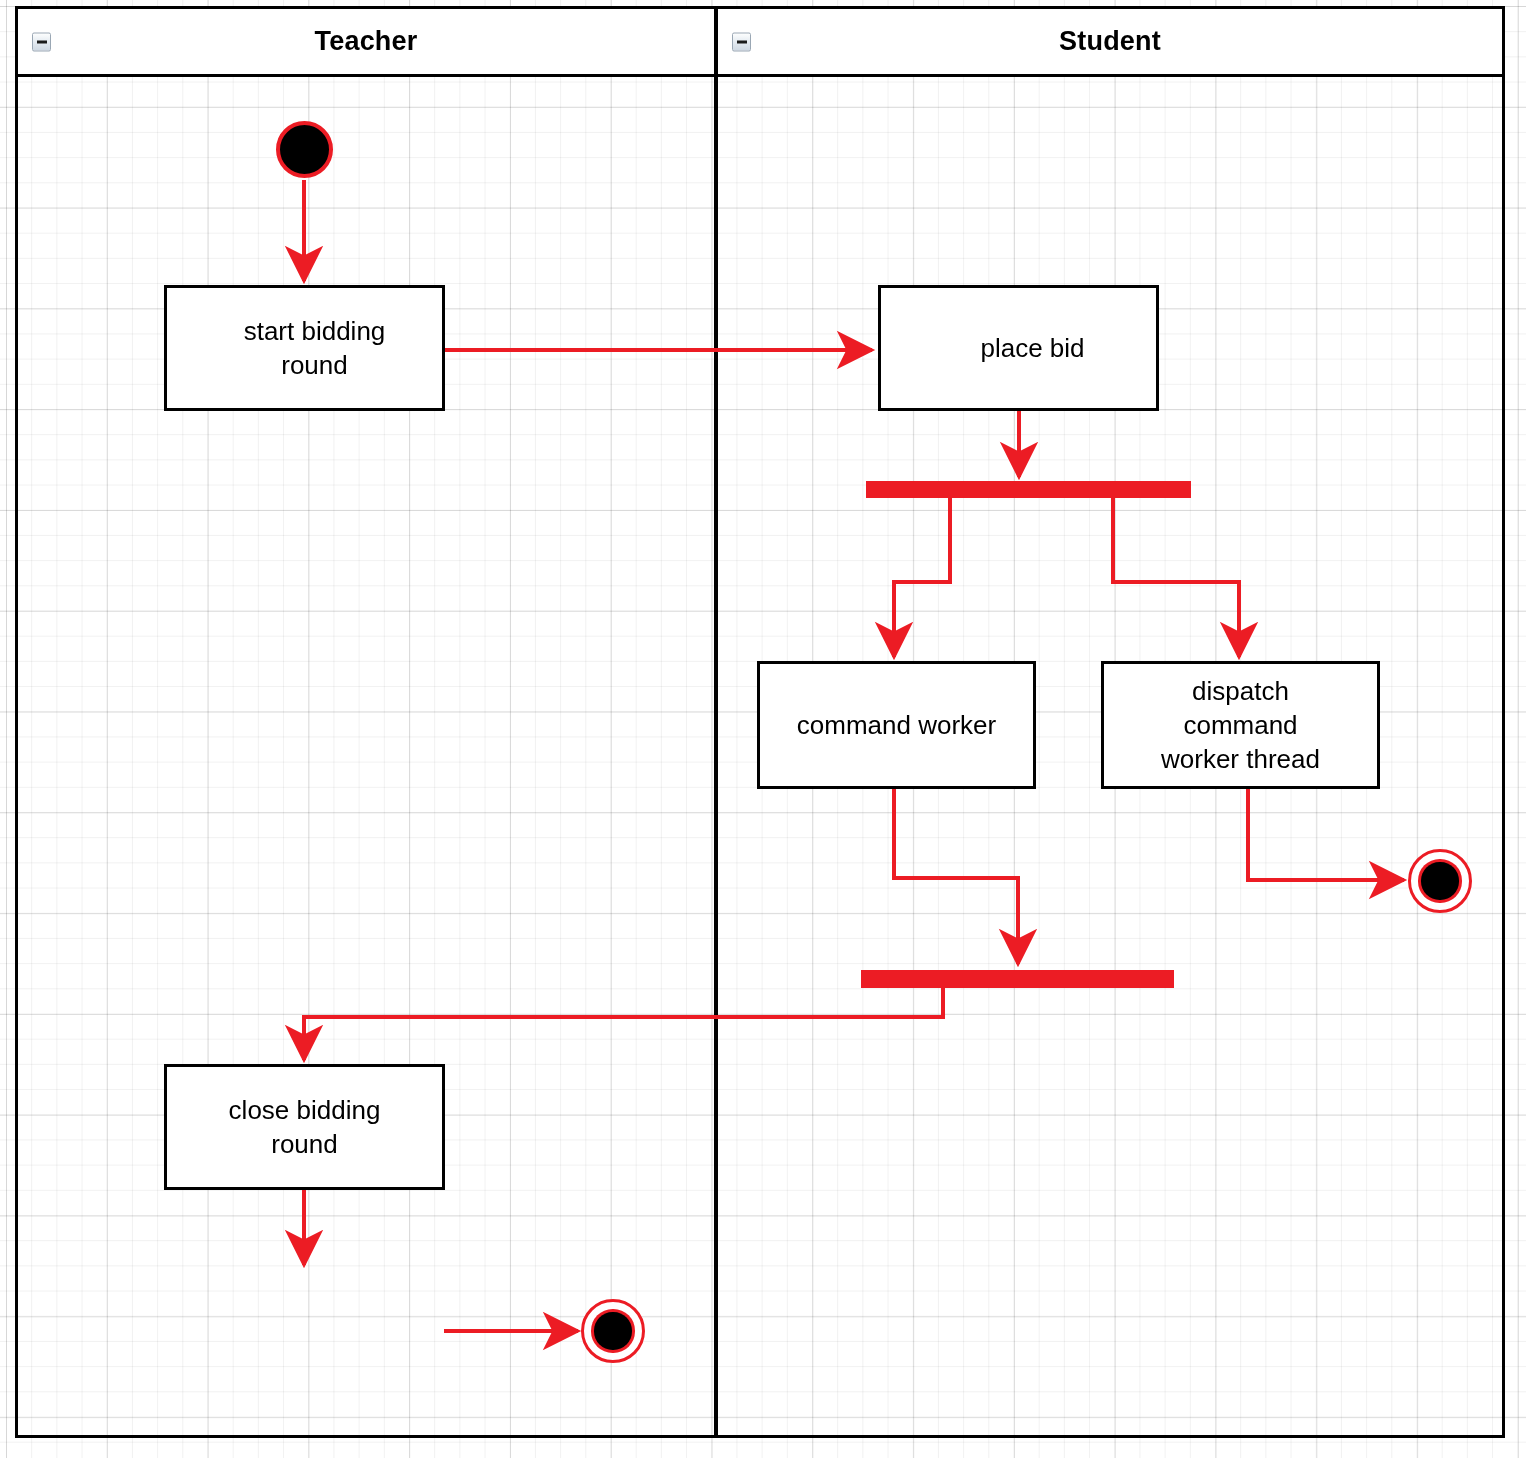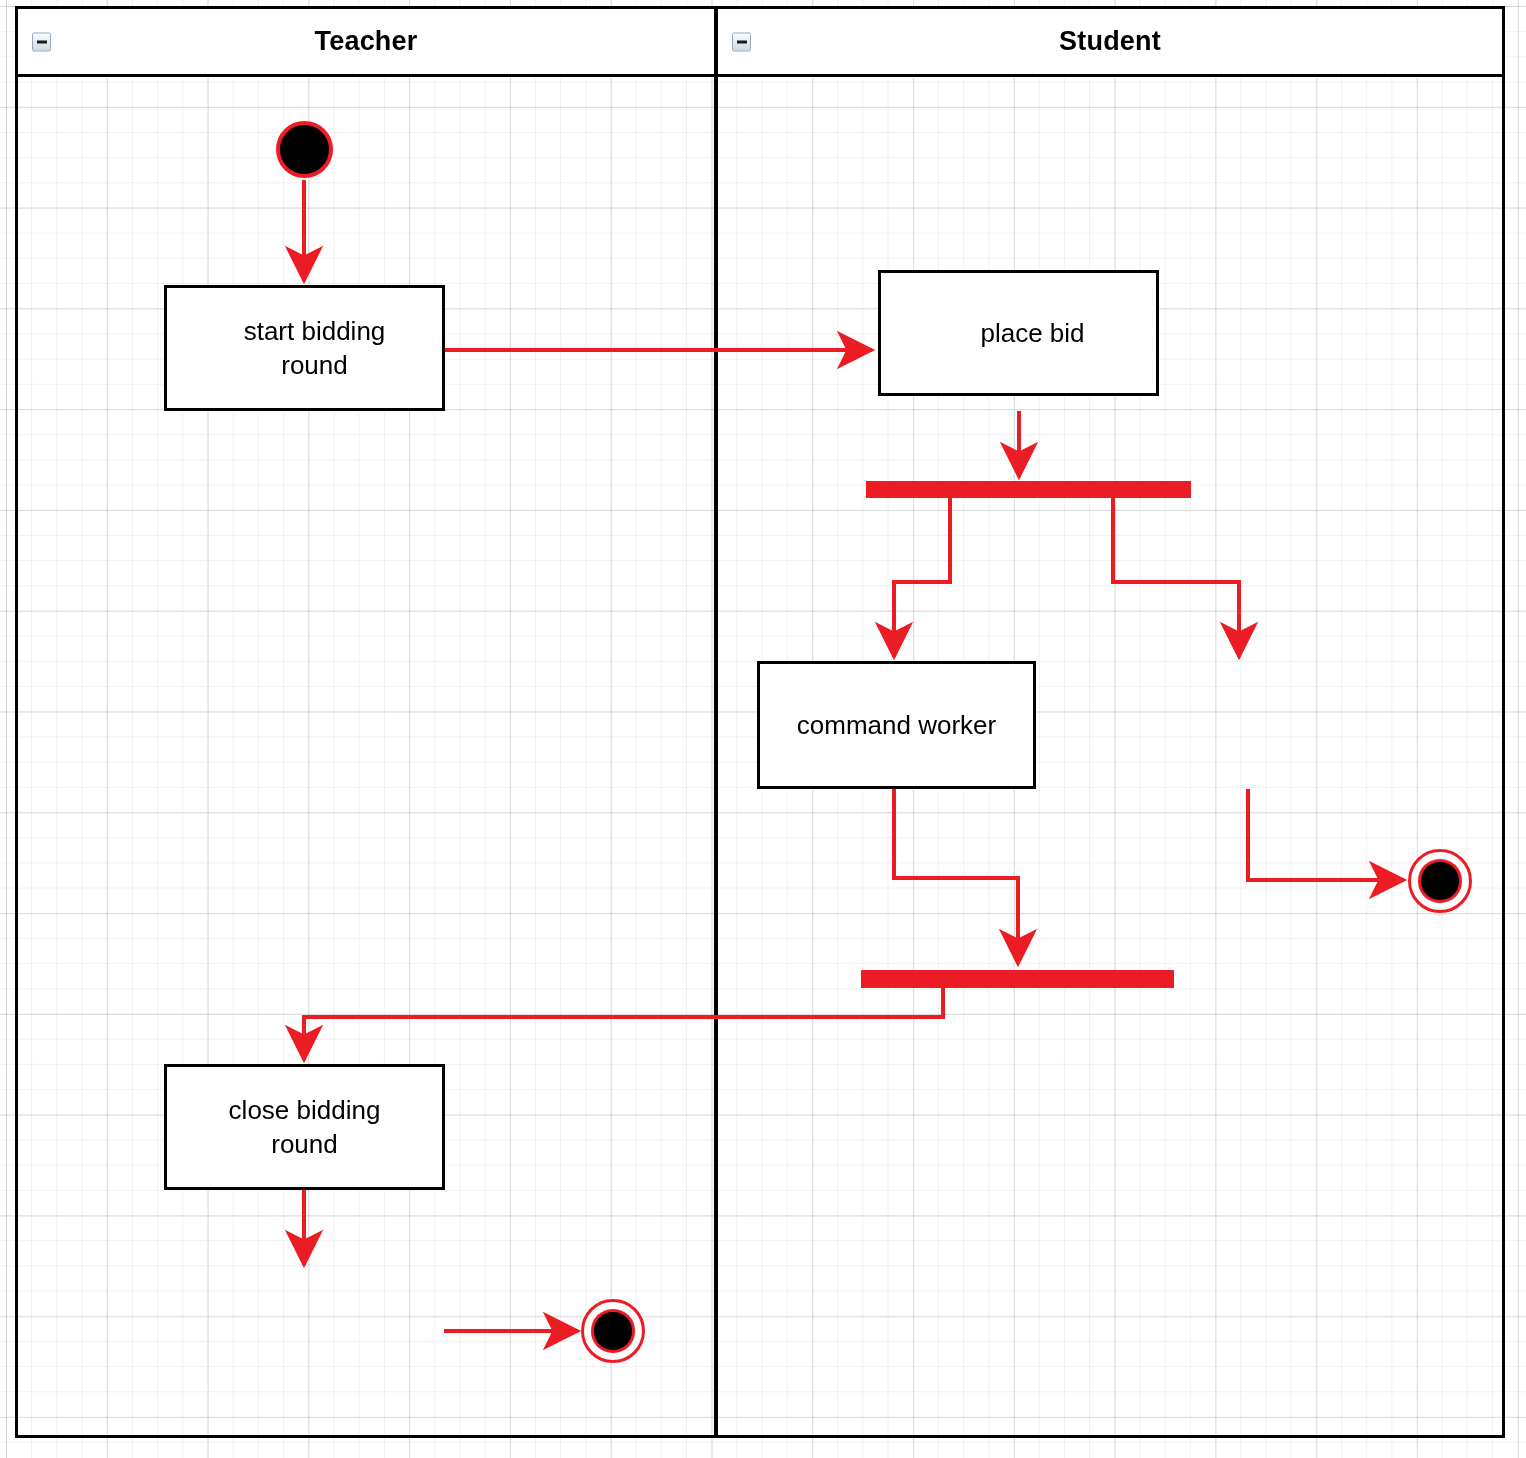--- a/index.html
+++ b/index.html
@@ -169,26 +169,29 @@
 
       <path d="M444,1331 L578,1331" marker-end="url(#arrow)"></path>
     </g>
   </svg>
 
   <div class="start-node" style="left:276px; top:121px; width:57px; height:57px;"></div>
 
   <div class="node" style="left:164px; top:285px; width:281px; height:126px;padding-left:28px;">start bidding
 round</div>
 
-  <div class="node" style="left:878px; top:270px; width:281px; height:126px;padding-left:36px;">place bid</div>
+  <div class="node" style="left:878px; top:285px; width:281px; height:126px;padding-left:36px;">place bid</div>
 
   <div class="bar" style="left:866px; top:481px; width:325px; height:17px;"></div>
 
   <div class="node" style="left:757px; top:661px; width:279px; height:128px;">command worker</div>
 
+  <div class="node" style="left:1101px; top:661px; width:279px; height:128px;">dispatch
+command
+worker thread</div>
 
   <div class="end-node" style="left:1408px; top:849px; width:64px; height:64px;">
     <span class="end-inner"></span>
   </div>
 
   <div class="bar" style="left:861px; top:970px; width:313px; height:18px;"></div>
 
   <div class="node" style="left:164px; top:1064px; width:281px; height:126px;">close bidding
 round</div>
 

